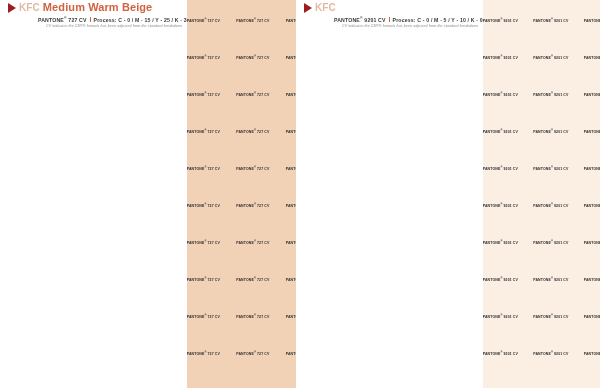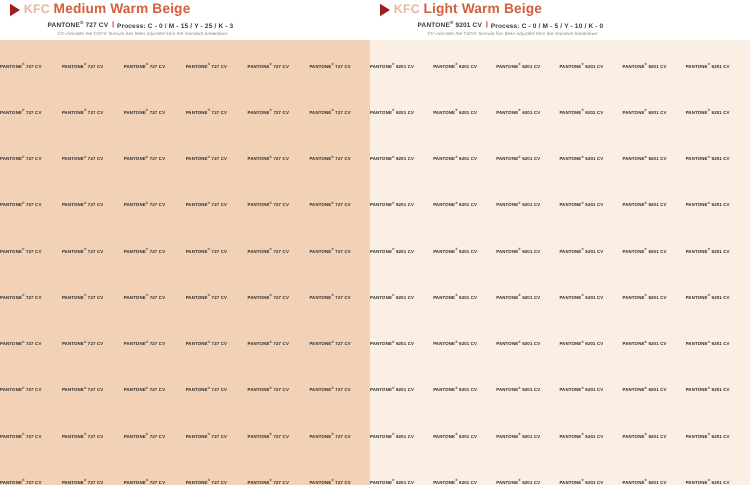--- a/index.html
+++ b/index.html
@@ -19,21 +19,21 @@
     height: 388px;
     background: #ffffff;
     display: flex;
     flex-direction: row;
   }
   .panel {
     position: relative;
     height: 388px;
     overflow: hidden;
     display: flex;
-    flex-direction: column;
+    flex-direction: row;
   }
   .panel-left  { width: 296px; }
   .panel-right { width: 304px; }
 
   
   .panel-header {
     position: relative;
     height: 32px;
     background: #ffffff;
     box-sizing: border-box;
@@ -258,21 +258,20 @@
         </div>
       </div>
   </div>
 
   <div class="panel panel-right">
 
     <div class="panel-header">
       <div class="title-row">
         <div class="marker"></div>
         <span class="brand">KFC</span>
-        <span class="color-name">Light Warm Beige</span>
       </div>
       <div class="spec-row">
         <span class="pantone-code"><span>PANTONE</span><span class="sup">®</span> <span>9201 CV</span></span>
         <span class="divider-bar"></span>
         <span class="process-code"><span>Process:</span> <span>C - 0 / M - 5 / Y - 10 / K - 0</span></span>
       </div>
       <div class="disclaimer">CV indicates the CMYK formula has been adjusted from the standard breakdown</div>
     </div>
 
     <div class="swatch swatch-right" id="swatch-right">

